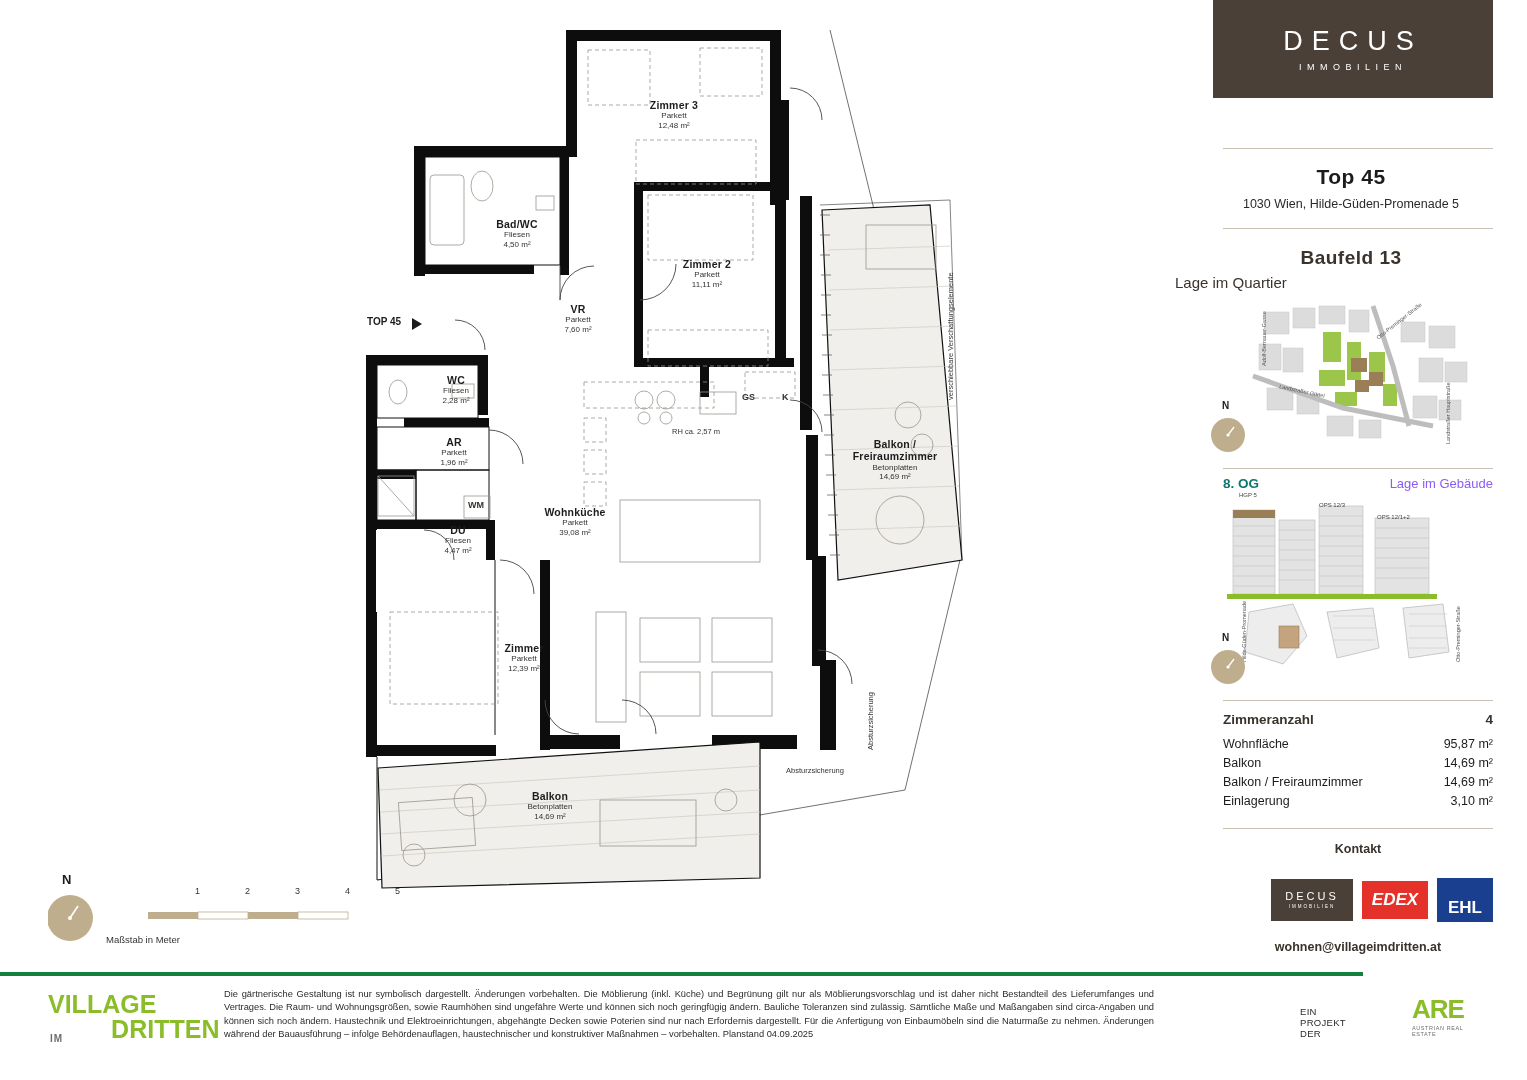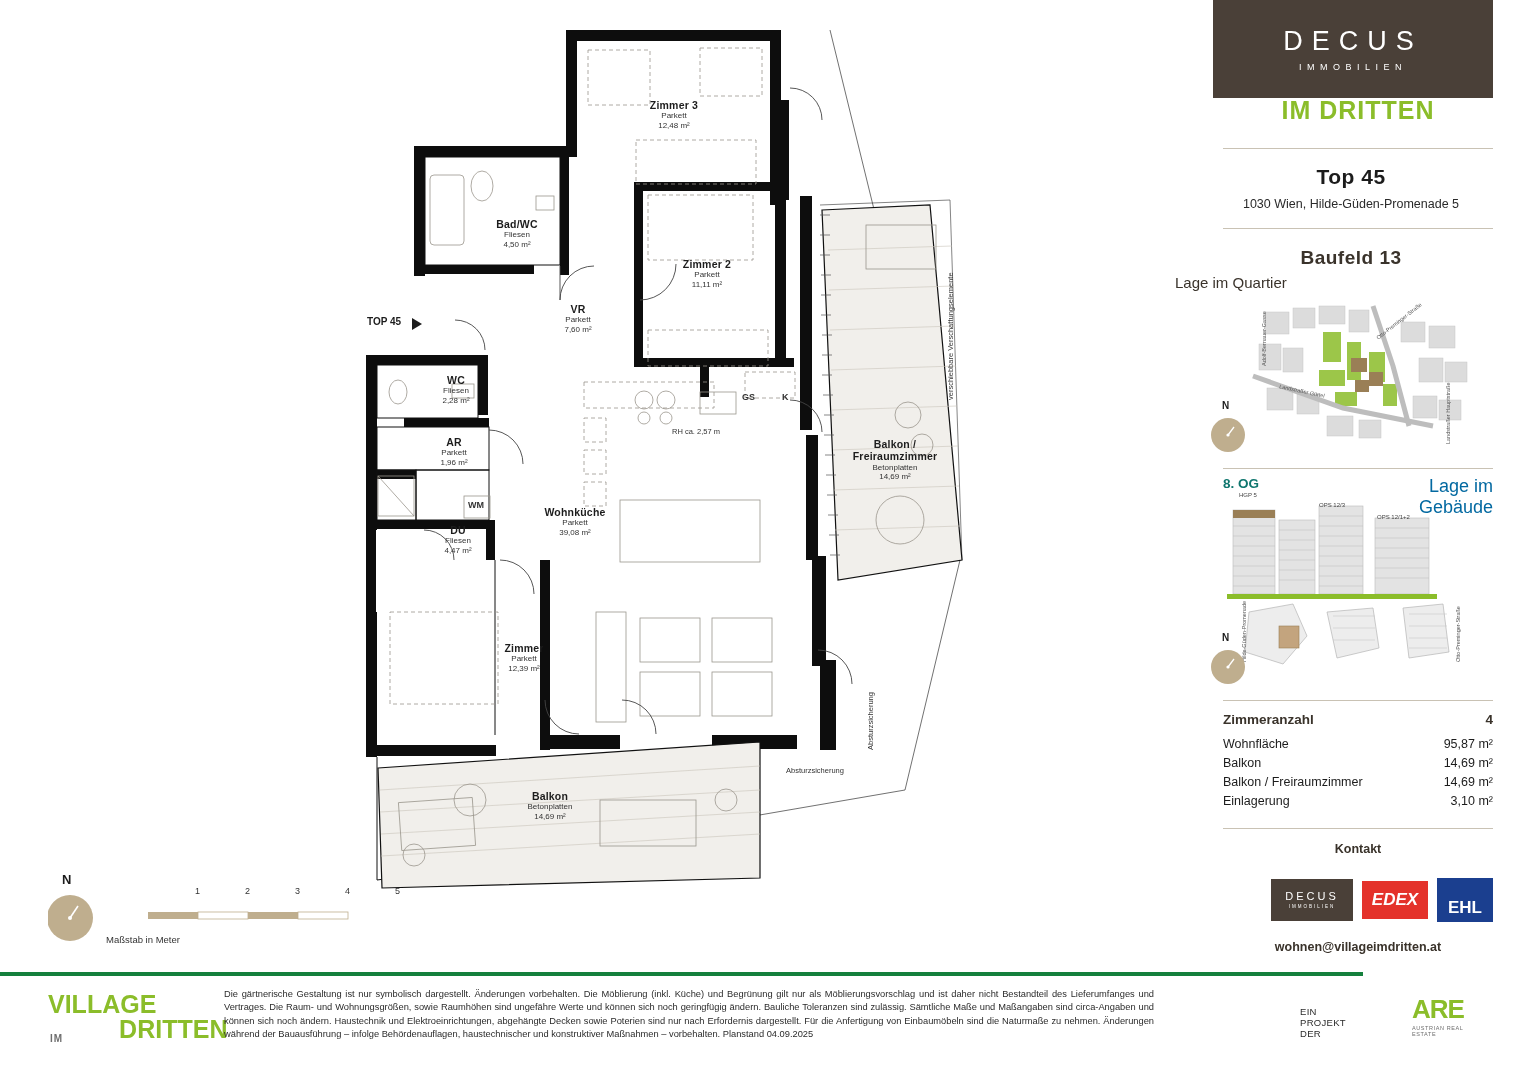--- a/index.html
+++ b/index.html
@@ -25,21 +25,21 @@
   .side{position:absolute;left:1175px;top:0;width:352px;height:970px;}
   .logo{position:absolute;left:38px;top:0;width:280px;height:98px;background:#4a4038;display:flex;flex-direction:column;align-items:center;justify-content:center;}
   .logo .d1{color:#fff;font-size:27px;letter-spacing:9px;font-family:"Liberation Sans",sans-serif;}
   .logo .d2{color:#fff;font-size:9px;letter-spacing:5.5px;margin-top:5px;}
   .greenbrand{position:absolute;left:48px;top:96px;width:270px;text-align:center;color:#8bbd2a;font-size:25px;font-weight:bold;letter-spacing:1px;font-family:"Liberation Sans",sans-serif;overflow:hidden;height:30px;}
   .hr{position:absolute;height:1px;background:#c9c2b4;}
   .toptitle{position:absolute;left:0;top:165px;width:352px;text-align:center;font-size:21px;font-weight:bold;letter-spacing:.5px;}
   .topaddr{position:absolute;left:0;top:197px;width:352px;text-align:center;font-size:12.5px;color:#2a2a2a;}
   .bf{position:absolute;left:0;top:247px;width:352px;text-align:center;font-size:19px;font-weight:bold;letter-spacing:.5px;color:#3a332b;}
   .bfsub{position:absolute;left:0;top:274px;width:352px;text-align:left;font-size:15px;color:#3a332b;}
-  .sectlabel{position:absolute;font-size:18px;color:#0369a1;}
+  .sectlabel{position:absolute;font-size:13px;color:#8b5cf6;}
   .ogs{position:absolute;font-size:13.5px;font-weight:bold;color:#0f766e;}
   .minic{position:absolute;width:34px;height:34px;border-radius:50%;background:#bfae8e;}
   .minin{position:absolute;font-size:10px;font-weight:bold;}
   .facts{position:absolute;left:48px;top:712px;width:270px;}
   .facts .hdr{display:flex;justify-content:space-between;font-size:13.5px;font-weight:bold;color:#3a332b;margin-bottom:7px;}
   .facts .row{display:flex;justify-content:space-between;font-size:12.5px;color:#1c1c1c;padding:2.5px 0;}
   .kontakt{position:absolute;left:48px;top:842px;width:270px;text-align:center;font-size:12.5px;font-weight:bold;color:#3a332b;}
   .mailrow{position:absolute;left:48px;top:940px;width:270px;text-align:center;font-size:12.5px;font-weight:bold;color:#3a332b;}
   .partners{position:absolute;left:48px;top:872px;width:270px;height:55px;display:flex;align-items:center;justify-content:flex-end;gap:9px;}
   .pl1{width:82px;height:42px;background:#4a4038;display:flex;flex-direction:column;align-items:center;justify-content:center;}
@@ -326,21 +326,20 @@
       <div class="sbticks" style="left:147px;top:14px;">1</div>
       <div class="sbticks" style="left:197px;top:14px;">2</div>
       <div class="sbticks" style="left:247px;top:14px;">3</div>
       <div class="sbticks" style="left:297px;top:14px;">4</div>
       <div class="sbticks" style="left:347px;top:14px;">5</div>
       <div class="sbcaption" style="left:58px;top:62px;">Maßstab in Meter</div>
     </div>
   </div>
 
   <div class="side">
-    <div class="greenbrand">IM DRITTEN</div>
     <div class="logo">
       <div class="d1">DECUS</div>
       <div class="d2">IMMOBILIEN</div>
     </div>
 
     <div class="hr" style="left:48px;top:148px;width:270px;"></div>
     <div class="toptitle">Top 45</div>
     <div class="topaddr">1030 Wien, Hilde-Güden-Promenade 5</div>
     <div class="hr" style="left:48px;top:228px;width:270px;"></div>
 
@@ -507,21 +506,21 @@
       <div class="pl3">
         <span>EHL</span>
       </div>
     </div>
     <div class="mailrow">wohnen@villageimdritten.at</div>
   </div>
 
   <div class="footer">
     <div class="vlogo">
       <div class="v1">VILLAGE</div>
-      <div style="display:flex;align-items:flex-end;gap:16px;">
+      <div style="display:flex;align-items:flex-end;gap:8px;">
         <div class="v2">IM</div>
         <div class="v3">DRITTEN</div>
       </div>
     </div>
     <div class="disc">Die gärtnerische Gestaltung ist nur symbolisch dargestellt. Änderungen vorbehalten. Die Möblierung (inkl. Küche) und Begrünung gilt nur als Möblierungsvorschlag und ist daher nicht Bestandteil des Lieferumfanges und Vertrages. Die Raum- und Wohnungsgrößen, sowie Raumhöhen sind ungefähre Werte und können sich noch geringfügig ändern. Bauliche Toleranzen sind zulässig. Sämtliche Maße und Maßangaben sind circa-Angaben und können sich noch ändern. Haustechnik und Elektroeinrichtungen, abgehängte Decken sowie Poterien sind nur nach Erfordernis dargestellt. Für die Anfertigung von Einbaumöbeln sind die Naturmaße zu nehmen. Änderungen während der Bauausführung – infolge Behördenauflagen, haustechnischer und konstruktiver Maßnahmen – vorbehalten. Planstand 04.09.2025</div>
     <div class="proj">EIN PROJEKT DER</div>
     <div class="are">
       <div class="a1">ARE</div>
       <div class="a2">AUSTRIAN REAL ESTATE</div>
     </div>

